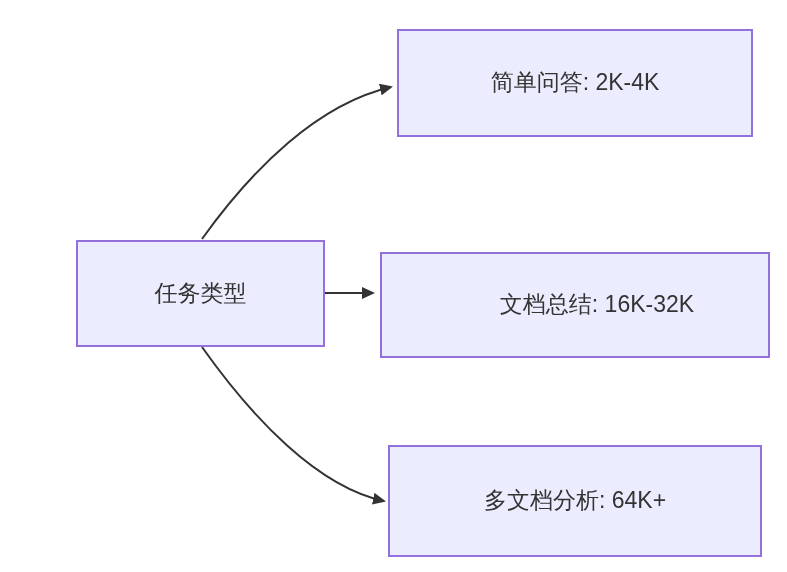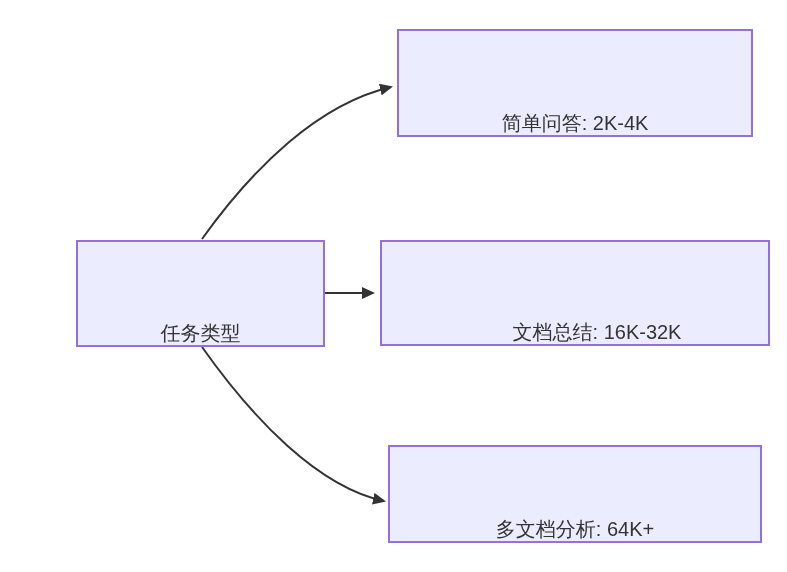--- a/index.html
+++ b/index.html
@@ -31,32 +31,32 @@
   .edges marker path {
     fill: var(--edge, #333333);
     stroke: none;
   }
   .node {
     position: absolute;
     box-sizing: border-box;
     background: var(--node-fill, #ECECFF);
     border: 2px solid var(--node-border, #9370DB);
     color: var(--text, #333333);
-    font-size: 20px;
+    font-size: 23px;
     line-height: 1.2;
     display: flex;
-    align-items: flex-end;
+    align-items: center;
     justify-content: center;
     text-align: center;
     white-space: nowrap;
   }
   .node-root   { left: 32px;  top: 240px; width: 249px; height: 107px; margin-left: 44px; }
   .node-child1 { left: 397px; top: 29px;  width: 356px; height: 108px; }
-  .node-child2 { left: 380px; top: 240px; width: 390px; height: 106px; padding-left: 44px; }
-  .node-child3 { left: 388px; top: 445px; width: 374px; height: 98px; }
+  .node-child2 { left: 380px; top: 252px; width: 390px; height: 106px; padding-left: 44px; }
+  .node-child3 { left: 388px; top: 445px; width: 374px; height: 112px; }
 </style>
 </head>
 <body>
 
 <div class="canvas">
 
   <svg class="edges" viewBox="0 0 787 572" xmlns="http://www.w3.org/2000/svg">
     <defs>
       <marker id="arrow" markerWidth="14" markerHeight="12" refX="11" refY="6" orient="auto" markerUnits="userSpaceOnUse">
         <path d="M0,0 L13,6 L0,12 z"></path>

